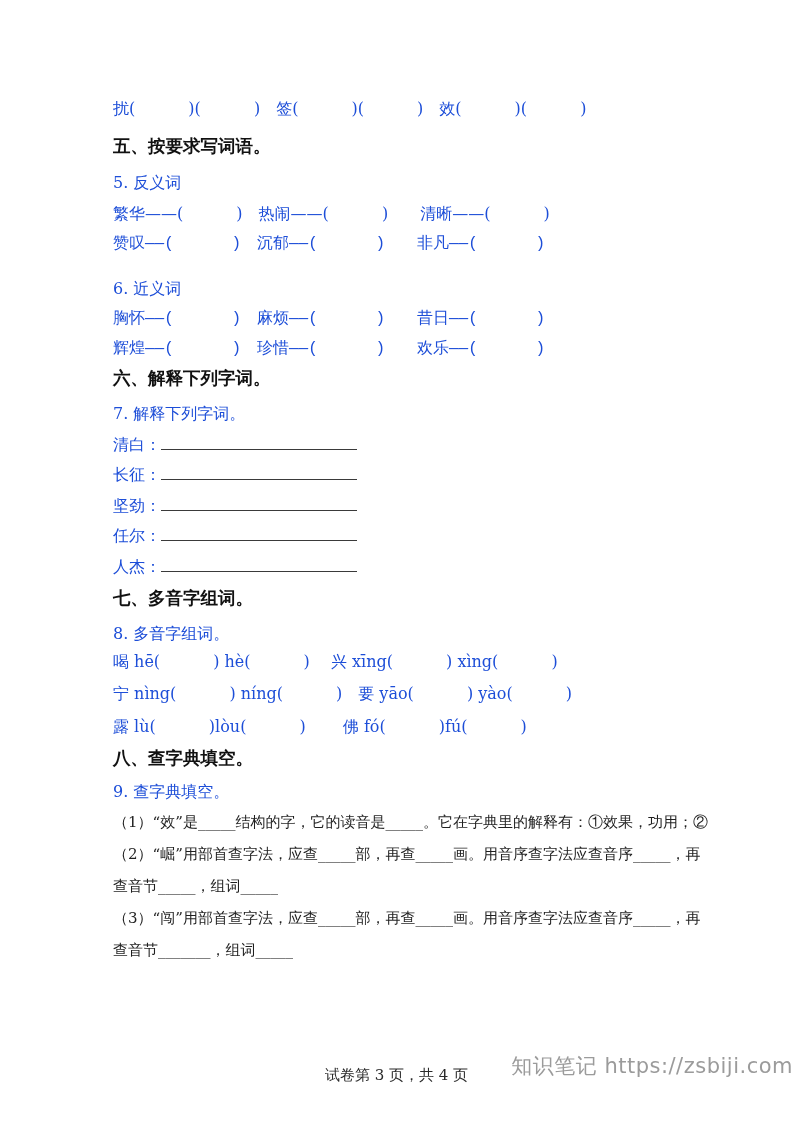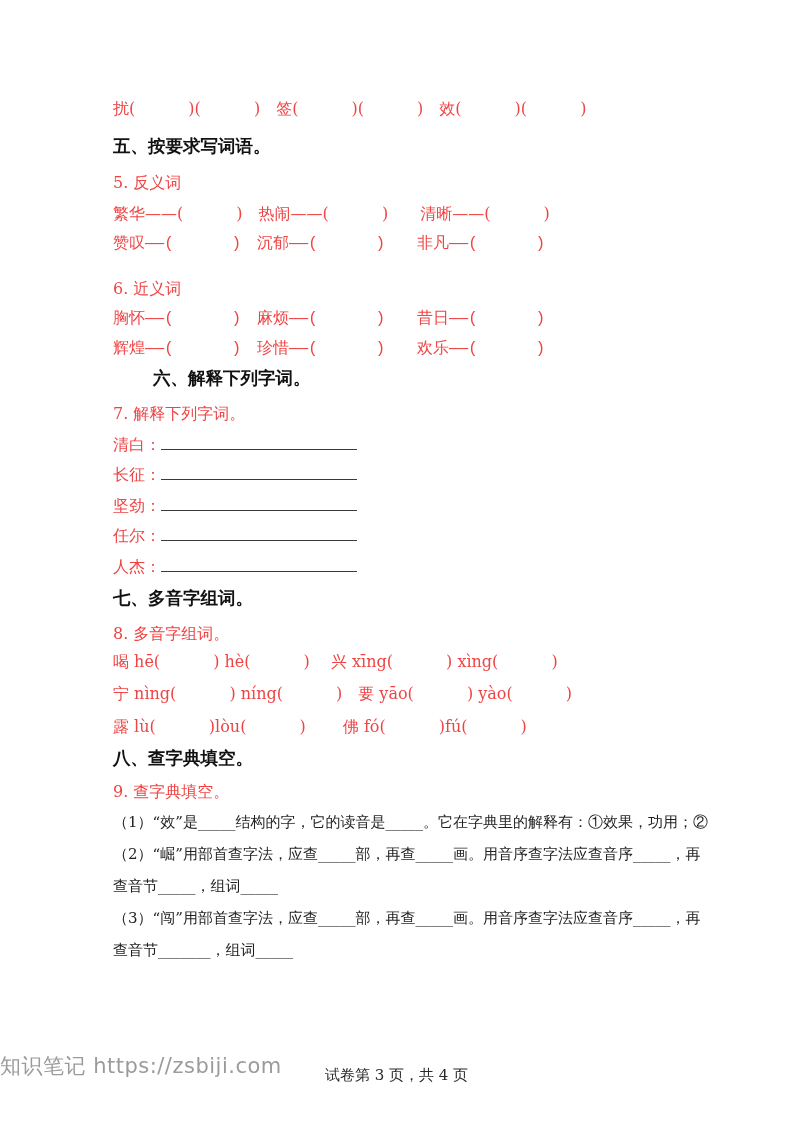--- a/index.html
+++ b/index.html
@@ -16,21 +16,21 @@
   .content {
     position: absolute;
     left: 113px;
     top: 0;
     width: 600px;
   }
   .line {
     font-size: 16px;
     line-height: 22px;
     white-space: pre;
-    color: #ef4444;
+    color: #1d4ed8;
   }
   .section-title {
     font-size: 17.5px;
     line-height: 24px;
     font-weight: bold;
     white-space: pre;
     color: #111;
   }
   .q-label { }
   .term-row { }
@@ -47,38 +47,38 @@
     white-space: pre;
     color: #1f1f1f;
   }
   
   .m-fill   { margin-top: 98px; }
   .m-h5     { margin-top: 14px; }
   .m-q5l    { margin-top: 14px; }
   .m-r1     { margin-top: 9px; }
   .m-r2     { margin-top: 8px; font-family: Liberation Mono, monospace; }
   .m-q6l    { margin-top: 23px; }
-  .m-h6     { margin-top: 6px; margin-left: 40px; }
+  .m-h6     { margin-top: 6px; }
   .m-q7l    { margin-top: 13px; }
   .m-term   { margin-top: 8.5px; }
   .m-h7     { margin-top: 8px; }
   .m-q8l    { margin-top: 13px; }
   .m-py1    { margin-top: 6px; }
   .m-py     { margin-top: 10.5px; }
   .m-h8     { margin-top: 8px; }
   .m-q9l    { margin-top: 11px; }
   .m-p      { margin-top: 10px; }
   .m-p1     { margin-top: 8px; }
 
   .footer-watermark {
     position: absolute;
     top: 1052px;
     left: 0;
     width: 100%;
-    text-align: left;
+    text-align: right;
     font-family: "DejaVu Sans", "Liberation Sans", sans-serif;
     font-size: 21px;
     color: #9b9b9b;
     letter-spacing: 0.5px;
     z-index: 1;
   }
   .footer-pageinfo {
     position: absolute;
     top: 1066px;
     left: 0;

